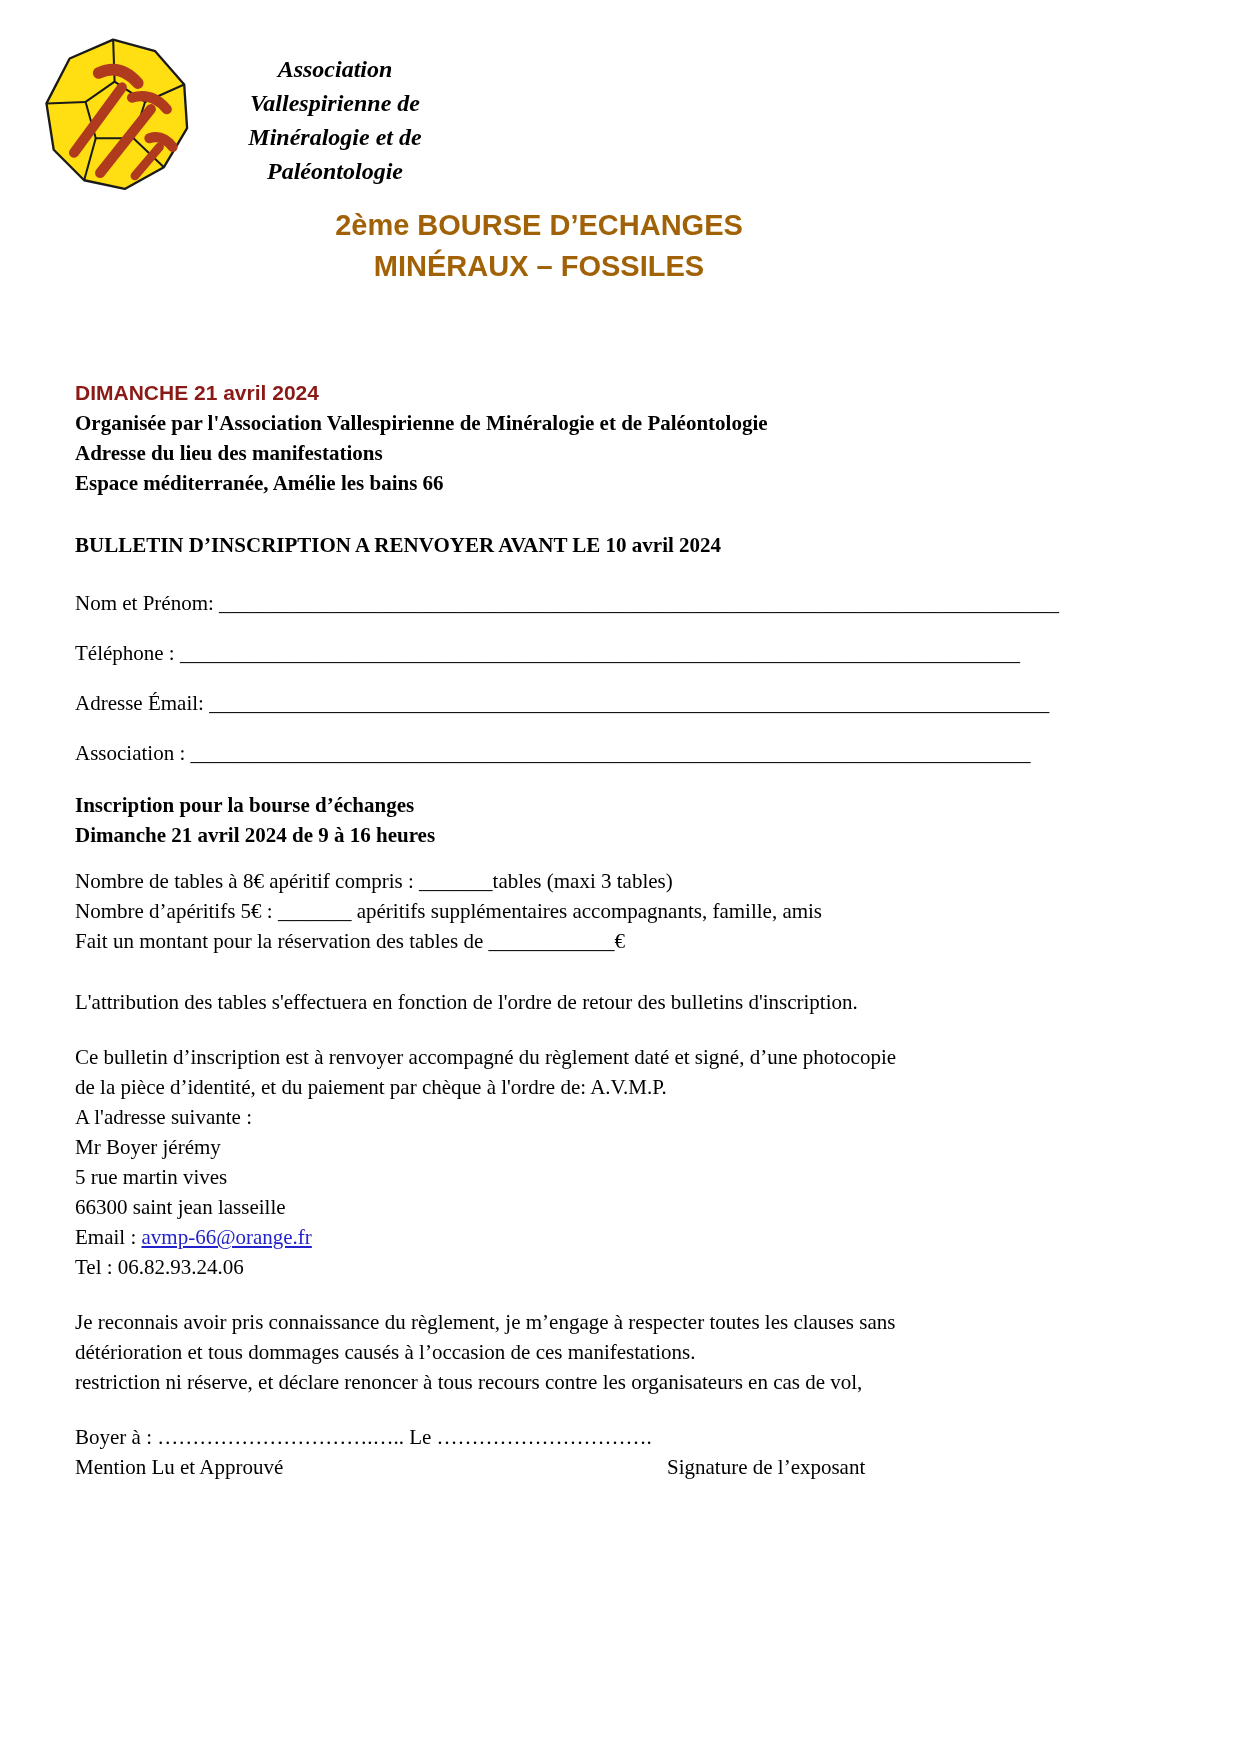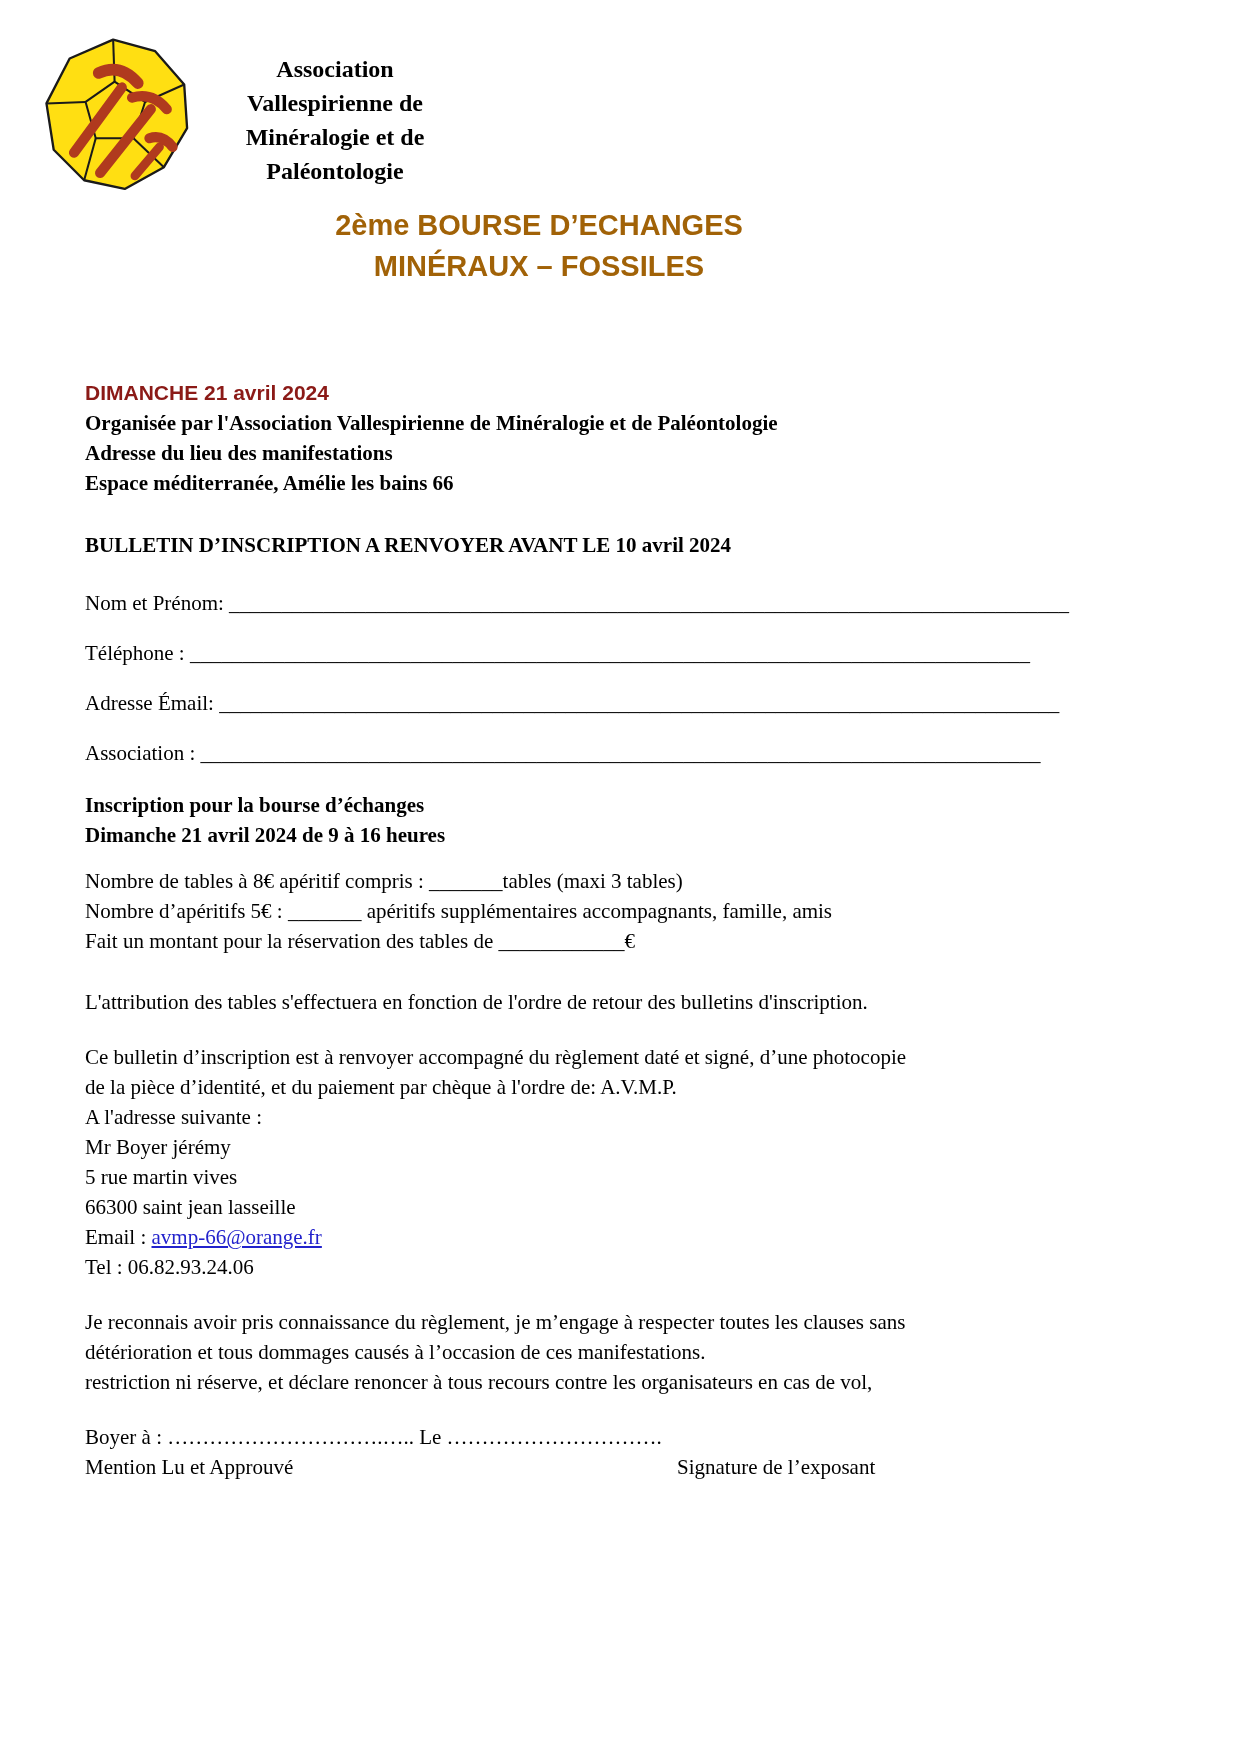--- a/index.html
+++ b/index.html
@@ -19,20 +19,21 @@
     overflow: hidden;
   }
 
   
   .header {
     position: absolute;
     top: 36px;
     left: 45px;
     display: flex;
     align-items: flex-start;
+    font-style: italic;
   }
   .logo-wrap {
     width: 145px;
     height: 158px;
     flex: 0 0 auto;
   }
   .assoc-name {
     margin-left: 14px;
     padding-top: 16px;
     width: 262px;
@@ -55,21 +56,21 @@
     font-size: 29px;
     line-height: 41px;
     color: #a16207;
     margin-left: 9px;
   }
 
   
   .content {
     position: absolute;
     top: 378px;
-    left: 85px;
+    left: 75px;
     width: 1022px;
     line-height: 30px;
   }
   .line { white-space: nowrap; overflow: hidden; }
   .bold-serif { font-weight: bold; }
   .date-red {
     font-family: "Liberation Sans", sans-serif;
     font-weight: bold;
     color: #8b1a17;
     font-size: 21px;

